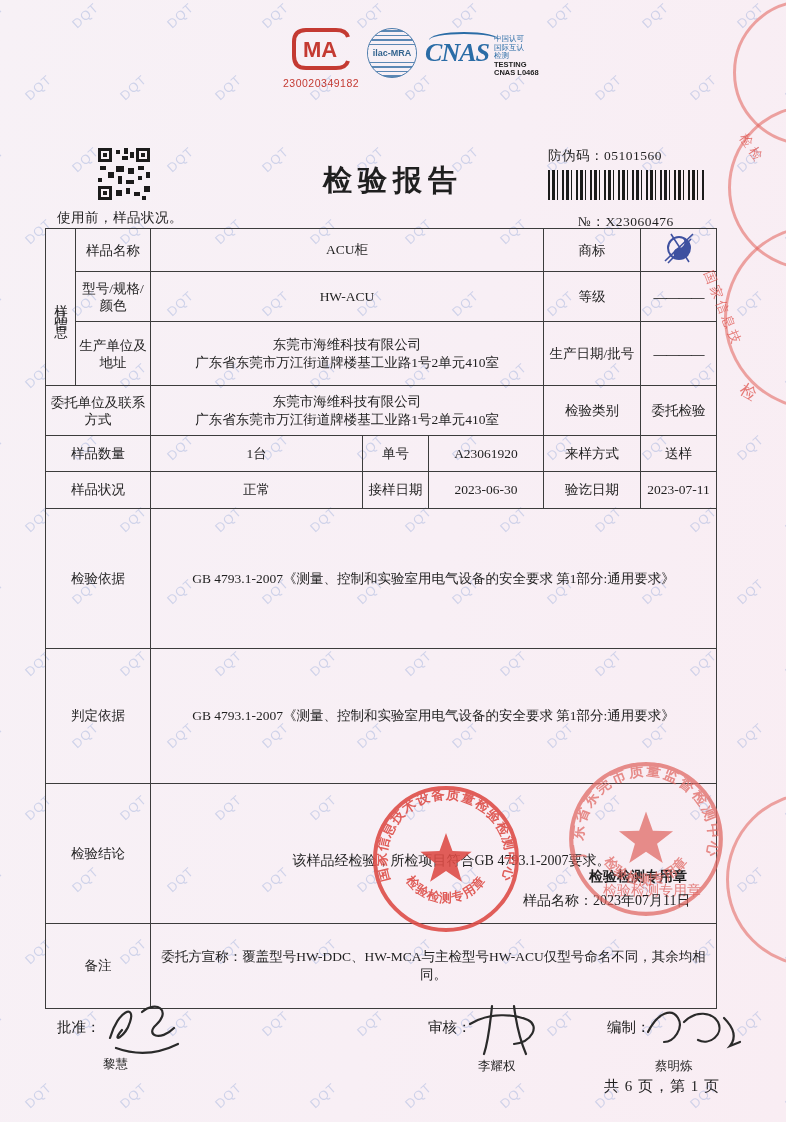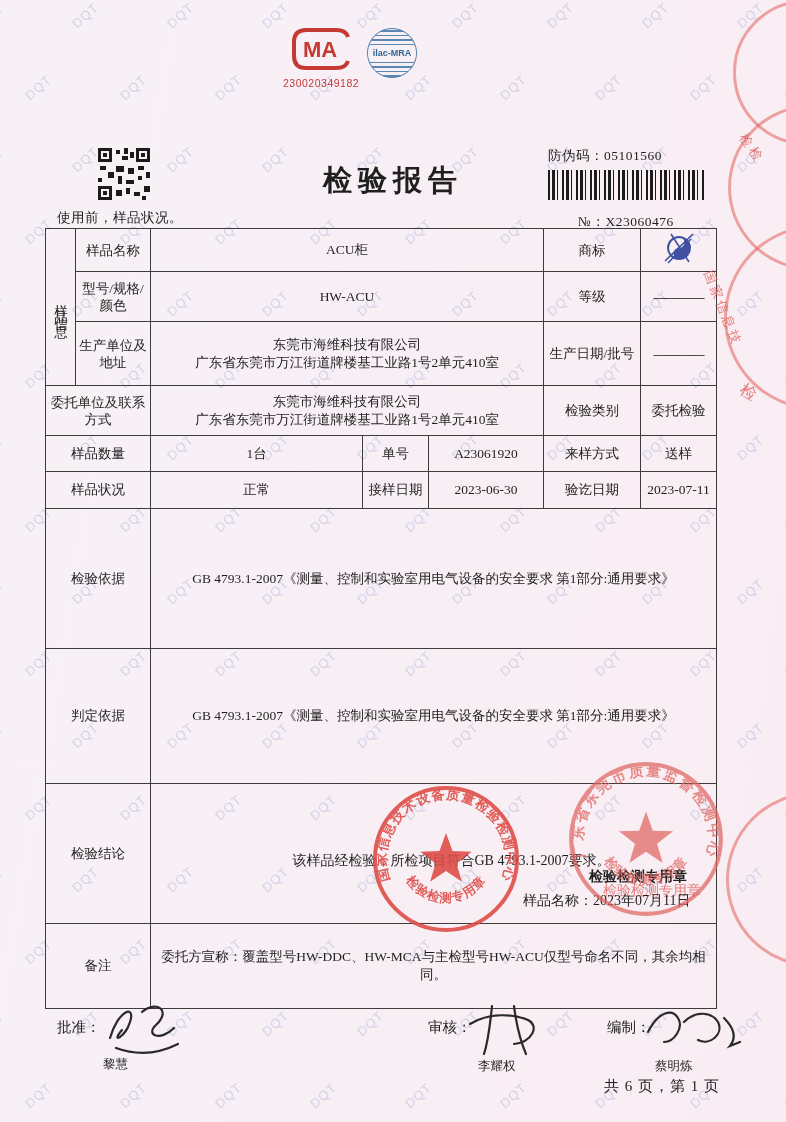--- a/index.html
+++ b/index.html
@@ -227,20 +227,33 @@
         <path d="M47,4 H17 Q5,4 5,16 V30 Q5,42 17,42 H47" fill="none" stroke="#c43a32" stroke-width="4"></path>
         <path d="M47,4 Q57,4 59,11" fill="none" stroke="#c43a32" stroke-width="4"></path>
         <path d="M47,42 Q57,42 59,35" fill="none" stroke="#c43a32" stroke-width="4"></path>
         <text x="31" y="31" text-anchor="middle" font-family="Liberation Sans,sans-serif" font-weight="bold" font-size="22" fill="#c43a32">MA</text>
       </svg>
       <div class="cma-num">230020349182</div>
     </div>
     <div class="ilac">
       <div class="ilac-band">ilac-MRA</div>
     </div>
+    <div class="cnas">
+      <div class="cnas-word">
+        <span class="cnas-arc"></span>
+        <span>CNAS</span>
+      </div>
+      <div class="cnas-side">
+        <div class="cn">中国认可</div>
+        <div class="cn">国际互认</div>
+        <div class="cn">检测</div>
+        <div class="en">TESTING</div>
+        <div class="en">CNAS L0468</div>
+      </div>
+    </div>
   </div>
 
 
   <div class="qr-block">
     <svg width="54" height="54" viewBox="0 0 54 54" style="margin-left:40px">
       <rect x="0" y="0" width="54" height="54" fill="#f7f1f6"></rect>
       <g fill="#1b1b1b">
         <rect x="1" y="1" width="14" height="14"></rect>
           <rect x="39" y="1" width="14" height="14"></rect>
           <rect x="1" y="39" width="14" height="14"></rect>

